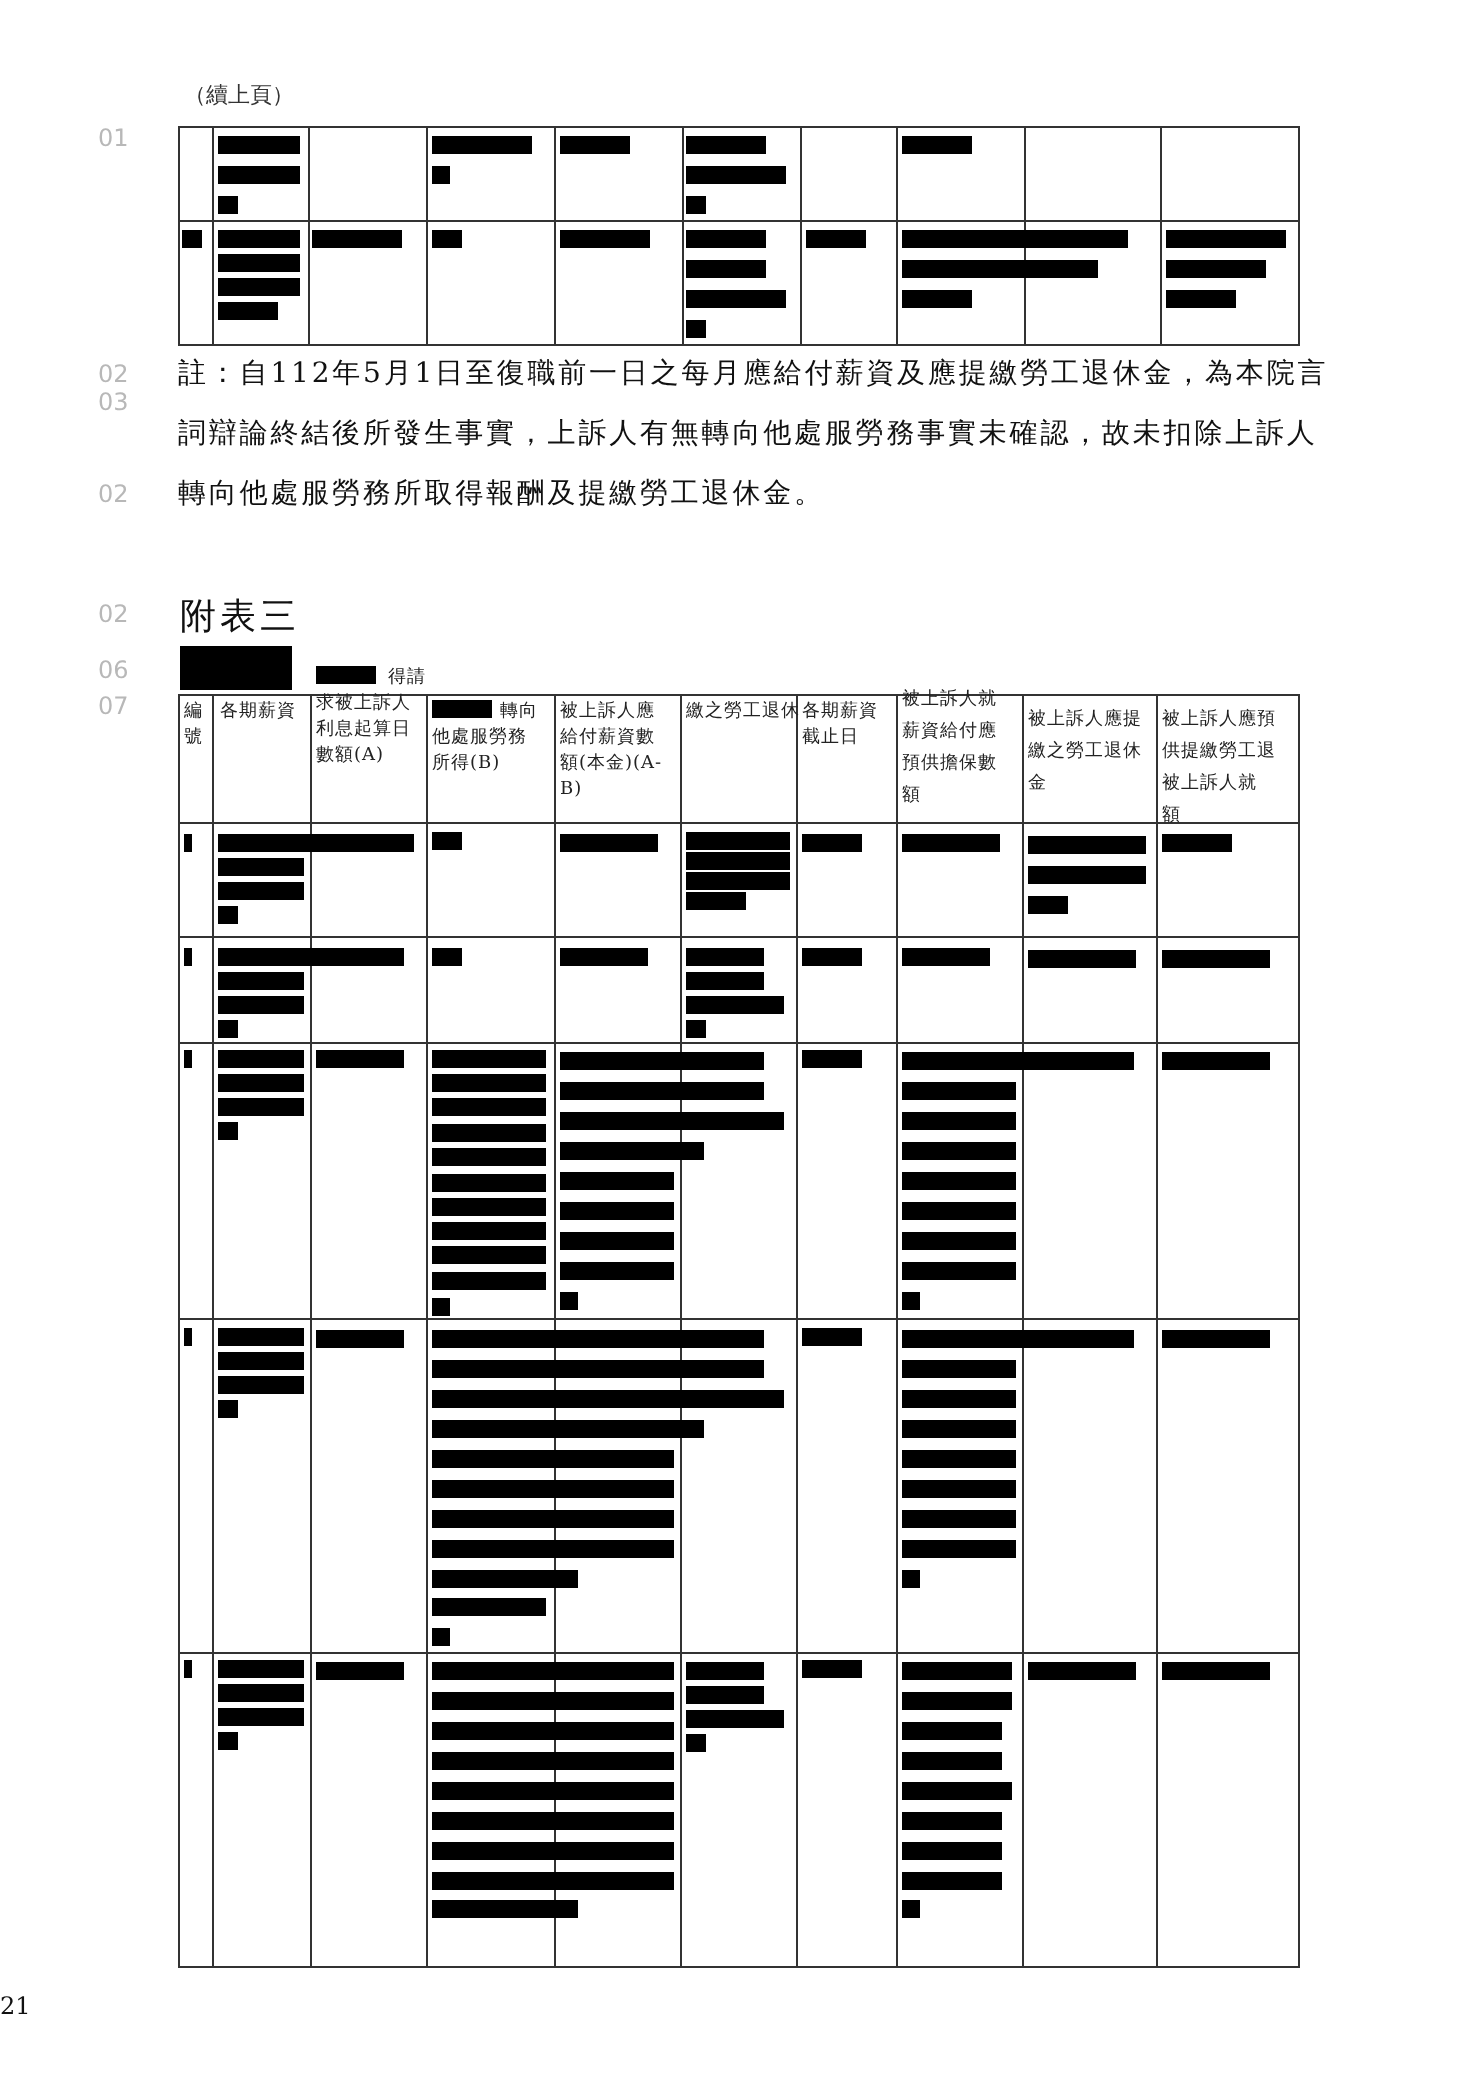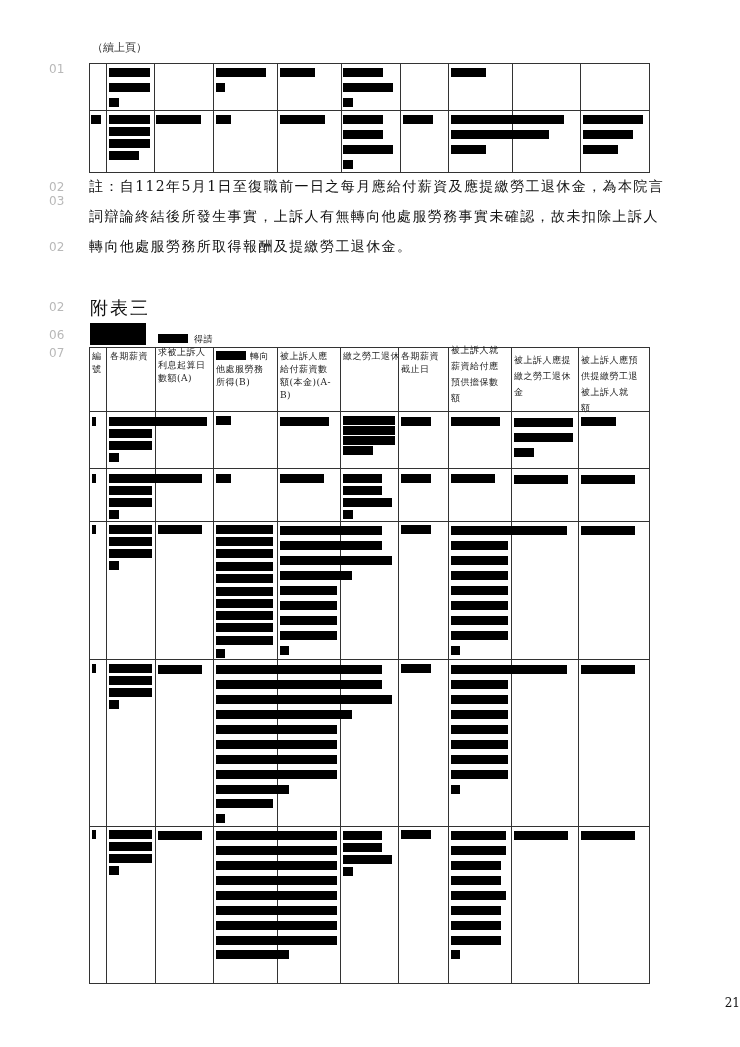--- a/index.html
+++ b/index.html
@@ -11,21 +11,21 @@
   .para { position:absolute; left:89px; font-size:14px; letter-spacing:1.4px; white-space:nowrap; }
   .h1 { position:absolute; left:90px; top:296px; font-size:18px; letter-spacing:2px; }
   .h2 { position:absolute; left:90px; top:322px; font-size:20px; letter-spacing:3px; white-space:nowrap; }
   .h2 .redact { display:inline-block; width:56px; height:22px; background:#000; vertical-align:-4px; margin-right:2px; }
   .grid { position:absolute; border:1.2px solid #333; box-sizing:border-box; }
   .vline { position:absolute; width:1.2px; background:#333; }
   .hline { position:absolute; height:1.2px; background:#333; }
   .bar { position:absolute; background:#000; height:9px; }
   .hcell { position:absolute; font-size:9px; line-height:13px; color:#222; letter-spacing:0.5px; }
   .hcell .redact { display:inline-block; height:9px; background:#000; vertical-align:-1px; }
-  .pageno { position:absolute; left:0; width:740px; text-align:right; top:996px; font-size:12px; }
+  .pageno { position:absolute; left:0; width:740px; text-align:left; top:996px; font-size:12px; }
 </style>
 </head>
 <body>
 
 <div class="cont">（續上頁）</div>
 
 <div class="lineno" style="top:62px">01</div>
 <div class="lineno" style="top:180px">02</div>
 <div class="lineno" style="top:194px">03</div>
 <div class="lineno" style="top:240px">02</div>

